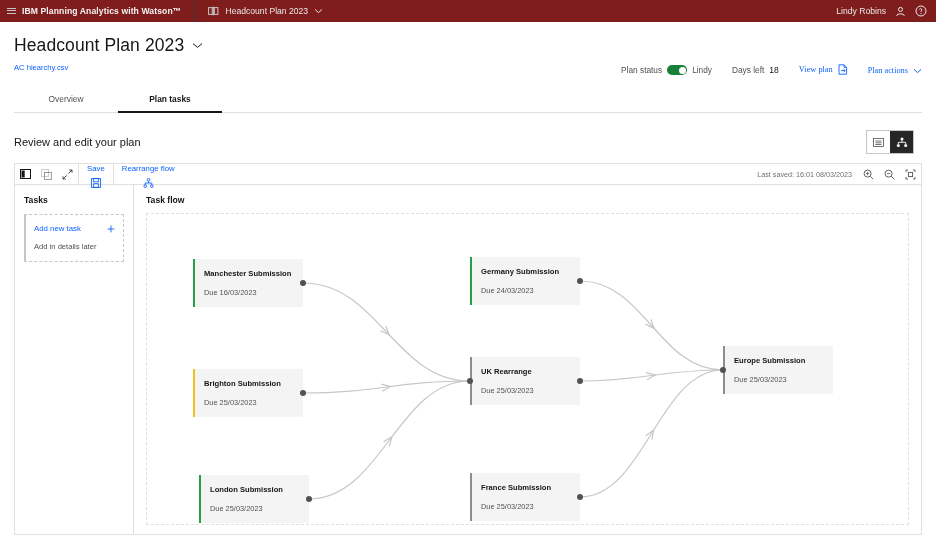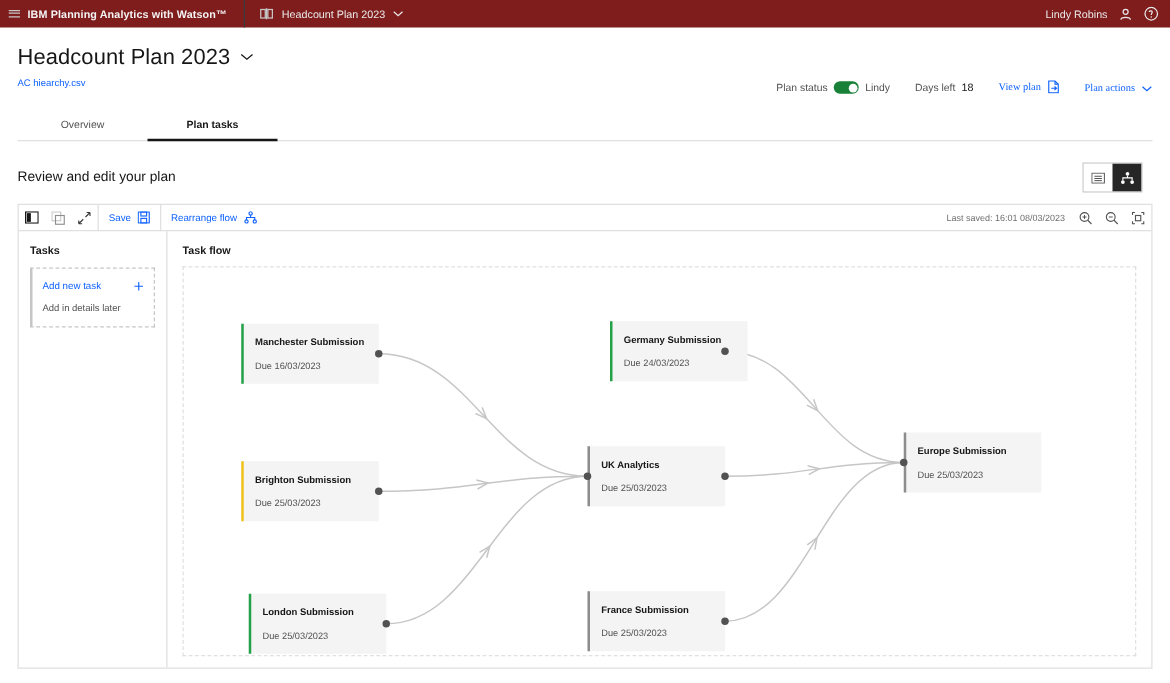--- a/index.html
+++ b/index.html
@@ -136,21 +136,21 @@
     height: 21px; border-bottom: 1px solid #e0e0e0;
     display: flex; align-items: center; font-size: 7.8px;
   }
   .etoolbar .tb {
     width: 21px; height: 21px; display: flex; align-items: center; justify-content: center;
     cursor: pointer;
   }
   .tsep { width: 1px; height: 21px; background: #e0e0e0; }
   .tbtn {
     display: flex; align-items: center; gap: 5px; color: #0f62fe;
-    padding: 0 8px; height: 21px; cursor: pointer; white-space: nowrap;
+    padding: 0 8px; height: 21px; cursor: pointer; white-space: nowrap; flex-direction: column;
   }
   .etoolbar .spacer { flex: 1 1 auto; }
   .lastsaved { font-size: 7.2px; color: #6f6f6f; padding-right: 6px; white-space: nowrap; }
 
   .ebody { flex: 1 1 auto; display: flex; min-height: 0; }
   .tasks-panel {
     width: 119px; border-right: 1px solid #e0e0e0; padding: 10px 9px 0 9px;
     flex: 0 0 auto;
   }
   .tasks-title { font-size: 8.6px; font-weight: bold; color: #161616; }
@@ -402,30 +402,30 @@
               <path d="M-5 -3.6 L4 0 L-5 3.6" fill="none" stroke="#c6c6c6" stroke-width="1.2" transform="translate(504.5000305175781,161.5) rotate(-7.945505638068169)"></path>
               <path d="M433 67 C497.35 67, 511.65 156, 576 156" fill="none" stroke="#c6c6c6" stroke-width="1.2" marker-mid="url(#arw)"></path>
               <path d="M-5 -3.6 L4 0 L-5 3.6" fill="none" stroke="#c6c6c6" stroke-width="1.2" transform="translate(504.5,111.49999237060547) rotate(48.51762300635119)"></path>
               <path d="M433 283 C497.35 283, 511.65 156, 576 156" fill="none" stroke="#c6c6c6" stroke-width="1.2" marker-mid="url(#arw)"></path>
               <path d="M-5 -3.6 L4 0 L-5 3.6" fill="none" stroke="#c6c6c6" stroke-width="1.2" transform="translate(504.5000305175781,219.4999542236328) rotate(-58.217121935452056)"></path>
             </svg>
         <div class="node" style="left: 46px; top: 45px; border-left-color: rgb(36, 161, 72);">
               <div class="nm">Manchester Submission</div>
               <div class="due">Due 16/03/2023</div>
             </div>
-            <div class="node" style="left: 323px; top: 43px; border-left-color: rgb(36, 161, 72); margin-left: 18px;">
+            <div class="node" style="left: 323px; top: 43px; border-left-color: rgb(36, 161, 72);">
               <div class="nm">Germany Submission</div>
               <div class="due">Due 24/03/2023</div>
             </div>
             <div class="node" style="left: 46px; top: 155px; border-left-color: rgb(241, 194, 27);">
               <div class="nm">Brighton Submission</div>
               <div class="due">Due 25/03/2023</div>
             </div>
             <div class="node" style="left: 323px; top: 143px; border-left-color: rgb(141, 141, 141);">
-              <div class="nm">UK Analytics</div>
+              <div class="nm">UK Rearrange</div>
               <div class="due">Due 25/03/2023</div>
             </div>
             <div class="node" style="left: 576px; top: 132px; border-left-color: rgb(141, 141, 141);">
               <div class="nm">Europe Submission</div>
               <div class="due">Due 25/03/2023</div>
             </div>
             <div class="node" style="left: 52px; top: 261px; border-left-color: rgb(36, 161, 72);">
               <div class="nm">London Submission</div>
               <div class="due">Due 25/03/2023</div>
             </div>

